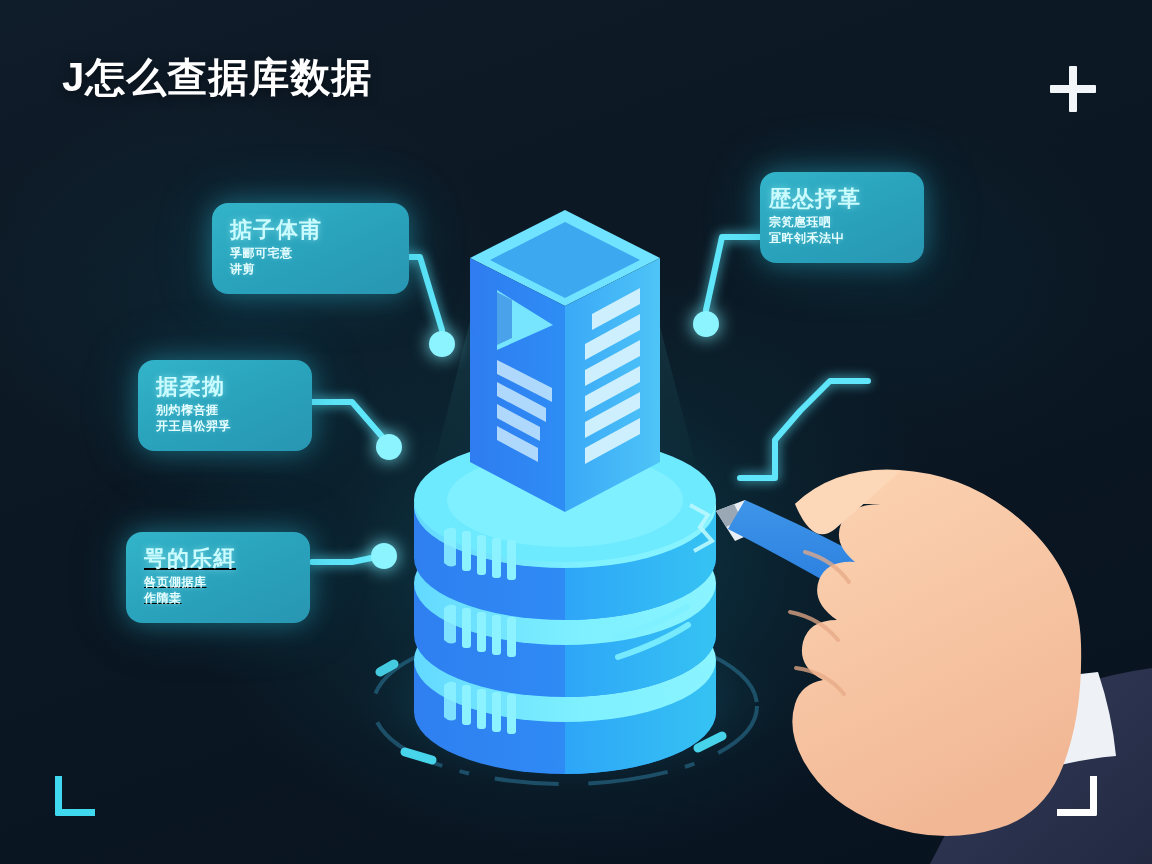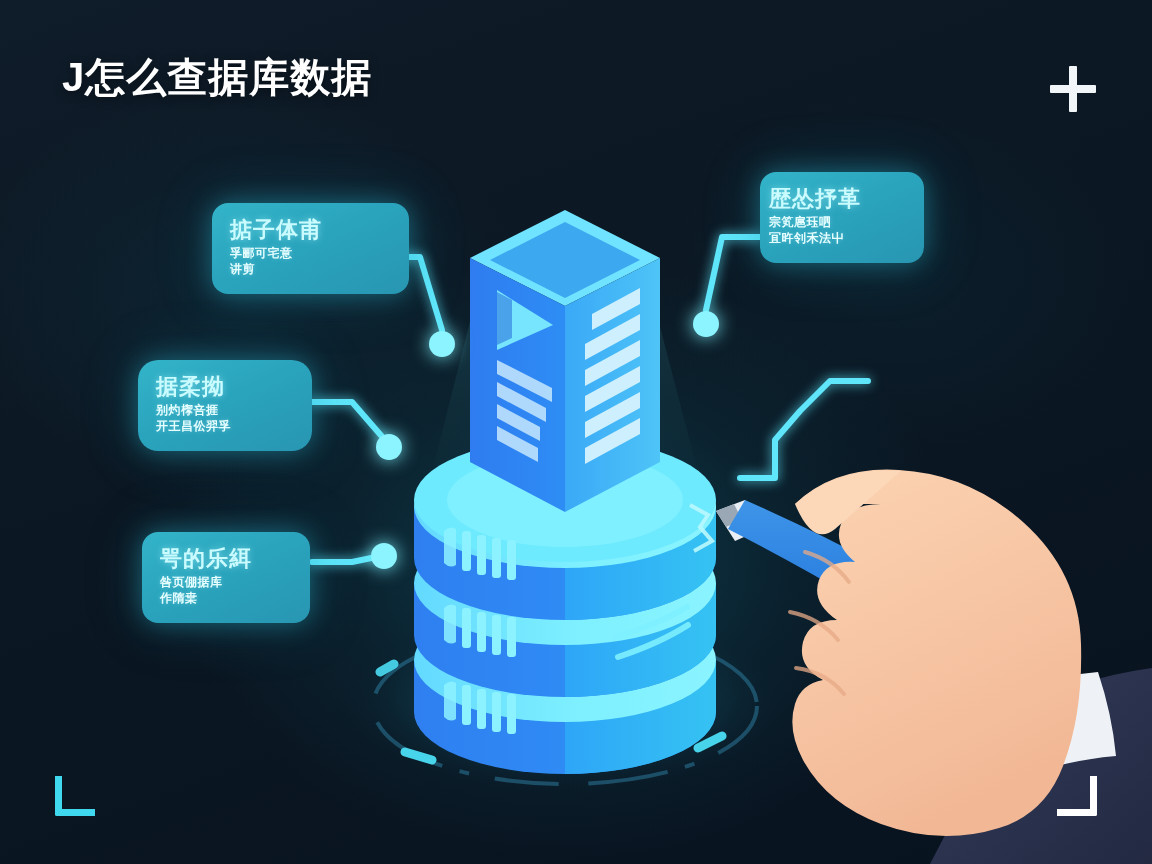--- a/index.html
+++ b/index.html
@@ -62,22 +62,22 @@
     white-space:nowrap;
   }
   .callout .cb {
     font-size:12px; font-weight:bold; color:#e6feff;
     line-height:1.32; letter-spacing:0.5px;
     text-shadow:0 0 5px rgba(180,250,255,0.35);
     white-space:nowrap;
   }
 
   #co-0 { left:212px; top:203px;  width:197px; }
-  #co-1 { left:138px; top:360px;  width:174px;border-radius:20px; }
-  #co-2 { left:142px; top:532px;  width:168px; }
+  #co-1 { left:138px; top:360px;  width:174px; }
+  #co-2 { left:126px; top:532px;  width:184px;text-decoration:underline; }
   #co-3 { left:760px; top:172px;  width:164px;padding-left:9px; }
   #co-4 { left:868px; top:338px;  width:164px; }
 
   
   #connectors { position:absolute; left:0; top:0; width:1152px; height:864px; z-index:20; }
 
   
   #illus { position:absolute; left:0; top:0; width:1152px; height:864px; z-index:10; }
   #hand-layer { position:absolute; left:0; top:0; width:1152px; height:864px; z-index:30; }
 </style>

